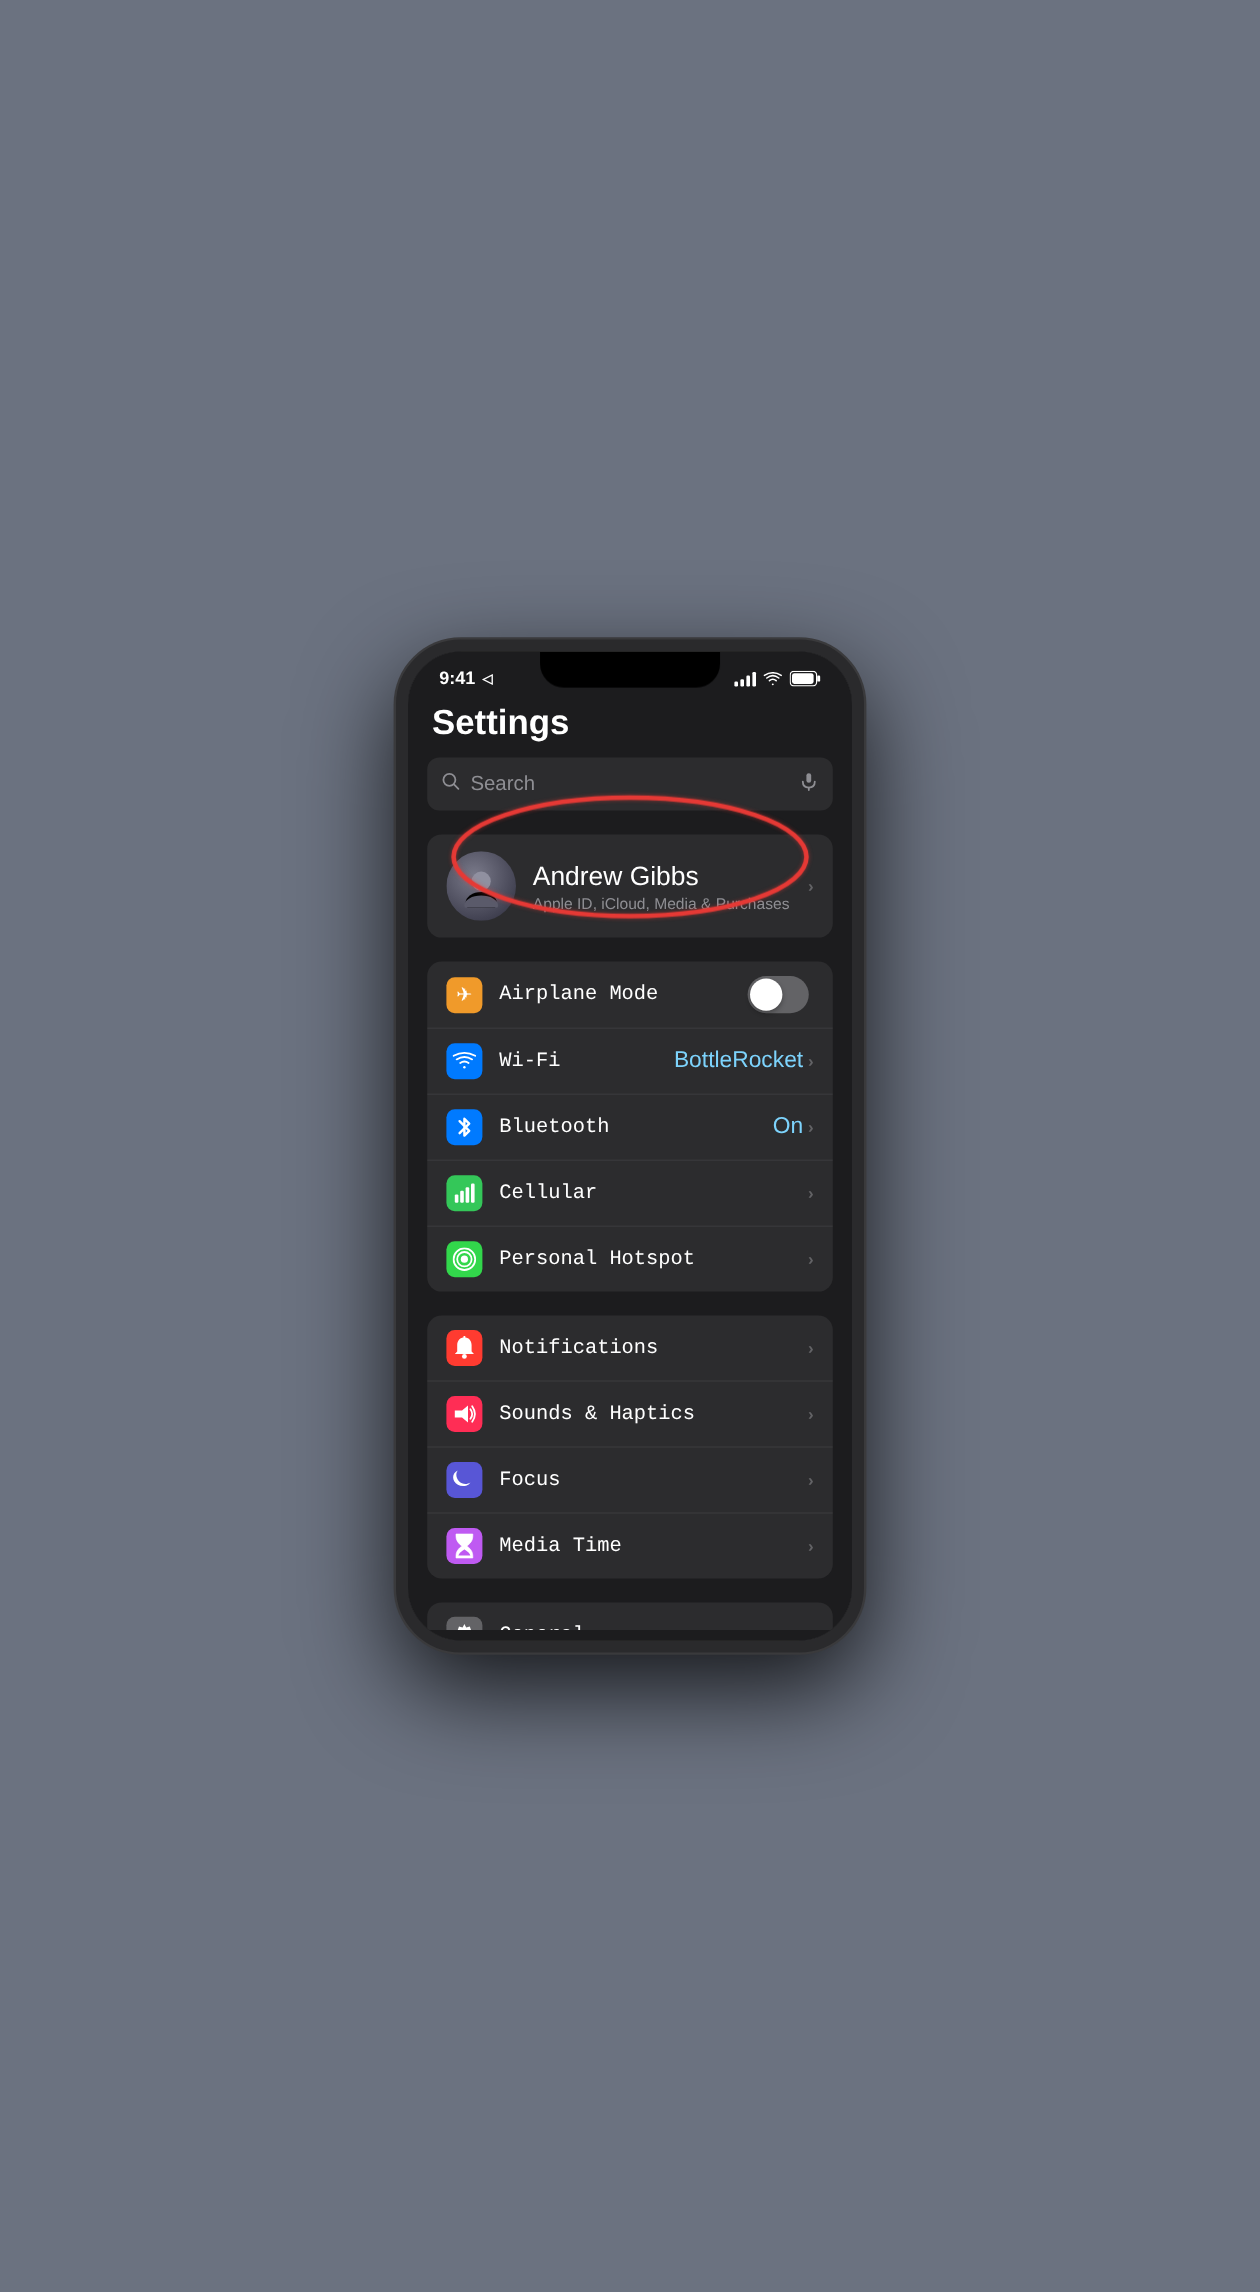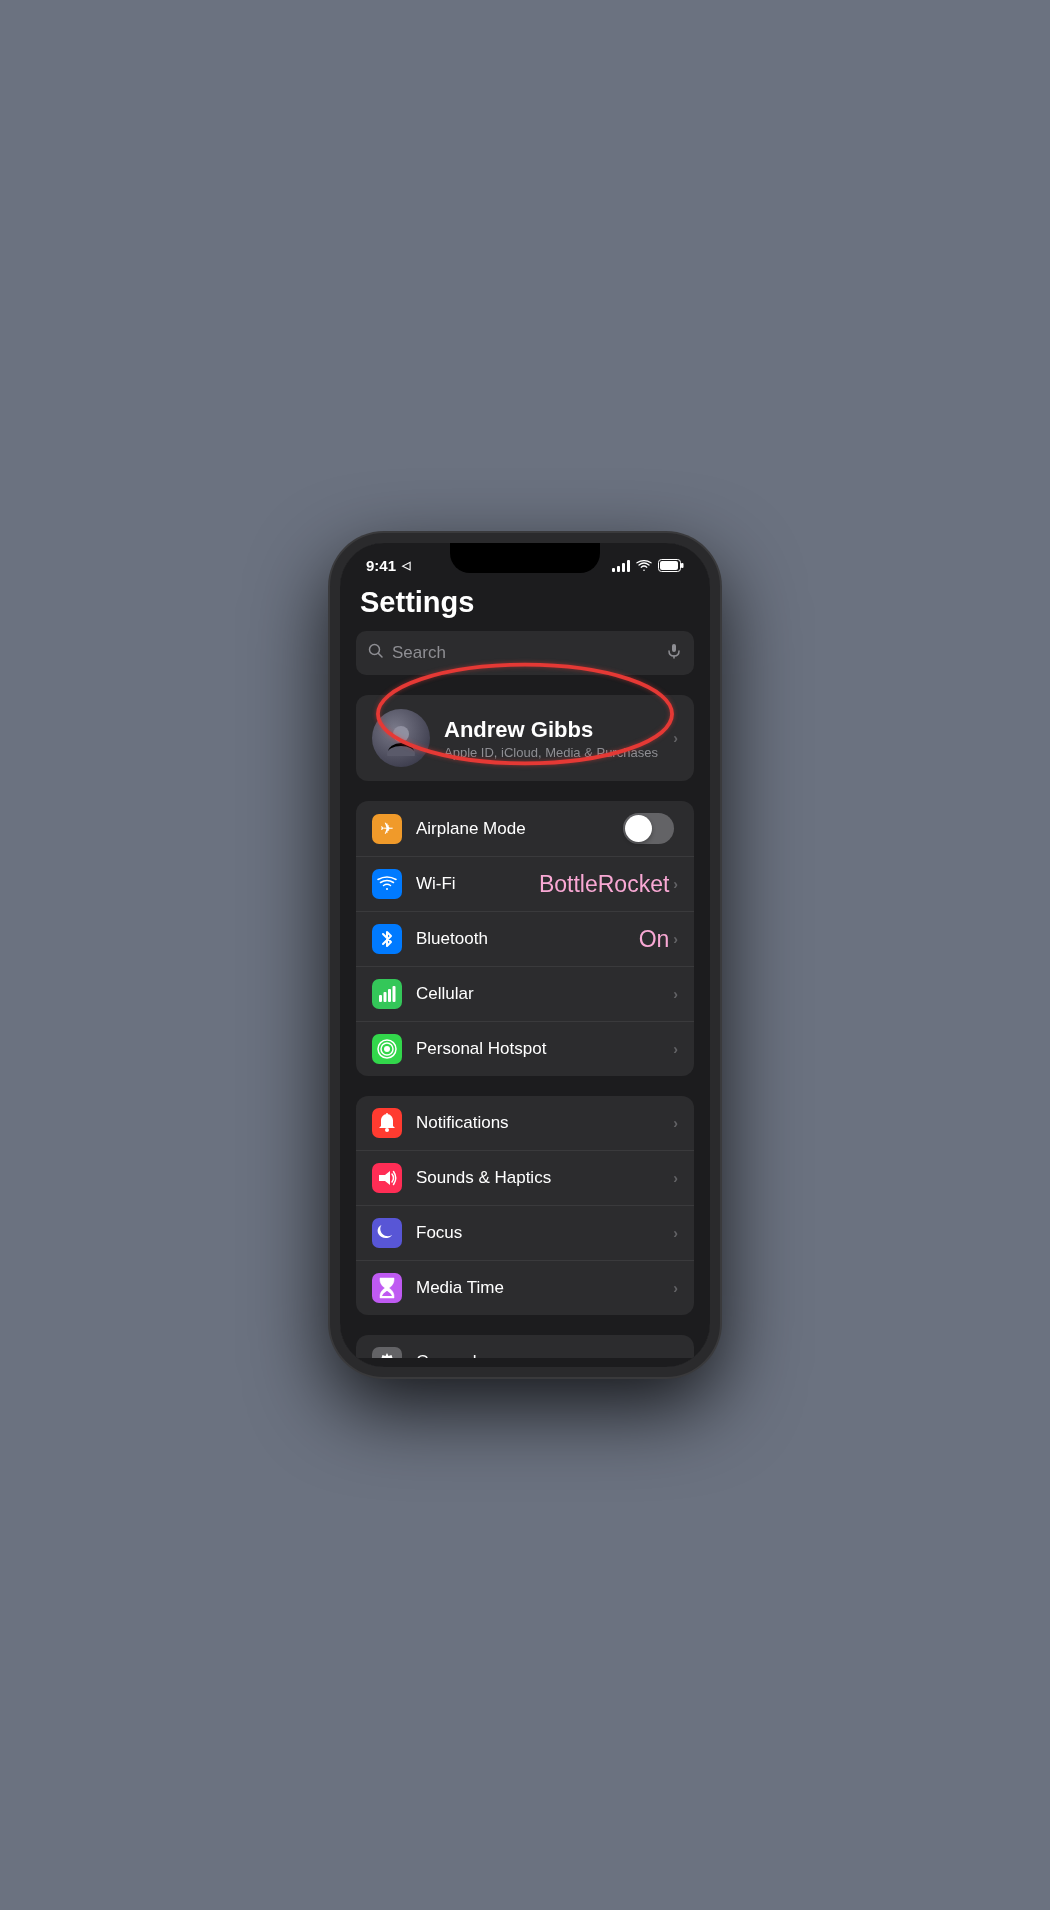--- a/index.html
+++ b/index.html
@@ -151,24 +151,25 @@
       align-items: center;
       justify-content: center;
       margin-right: 14px;
       flex-shrink: 0;
       font-size: 16px;
     }
     .row-label {
       flex: 1;
       font-size: 17px;
       color: #fff;
+      font-family: Liberation Mono, monospace;
     }
     .row-value {
-      font-size: 23px;
-      color: #f9a8d4;
+      font-size: 19px;
+      color: #7dd3fc;
       margin-right: 4px;
       margin-left: 20px;
     }
     .chevron {
       color: #636366;
       font-size: 14px;
       font-weight: 600;
     }
     
     .toggle {
@@ -217,21 +218,21 @@
       height: 100%;
       background: radial-gradient(circle at 40% 35%, #7a7a8a, #2c2c3c);
       display: flex;
       align-items: center;
       justify-content: center;
       font-size: 24px;
     }
     .profile-text { flex: 1; }
     .profile-name {
       font-size: 22px;
-      font-weight: 700;
+      font-weight: 400;
       color: #fff;
       margin-bottom: 2px;
     }
     .profile-subtitle {
       font-size: 13px;
       color: #8e8e93;
     }
     
     .red-circle-overlay {
       position: absolute;

